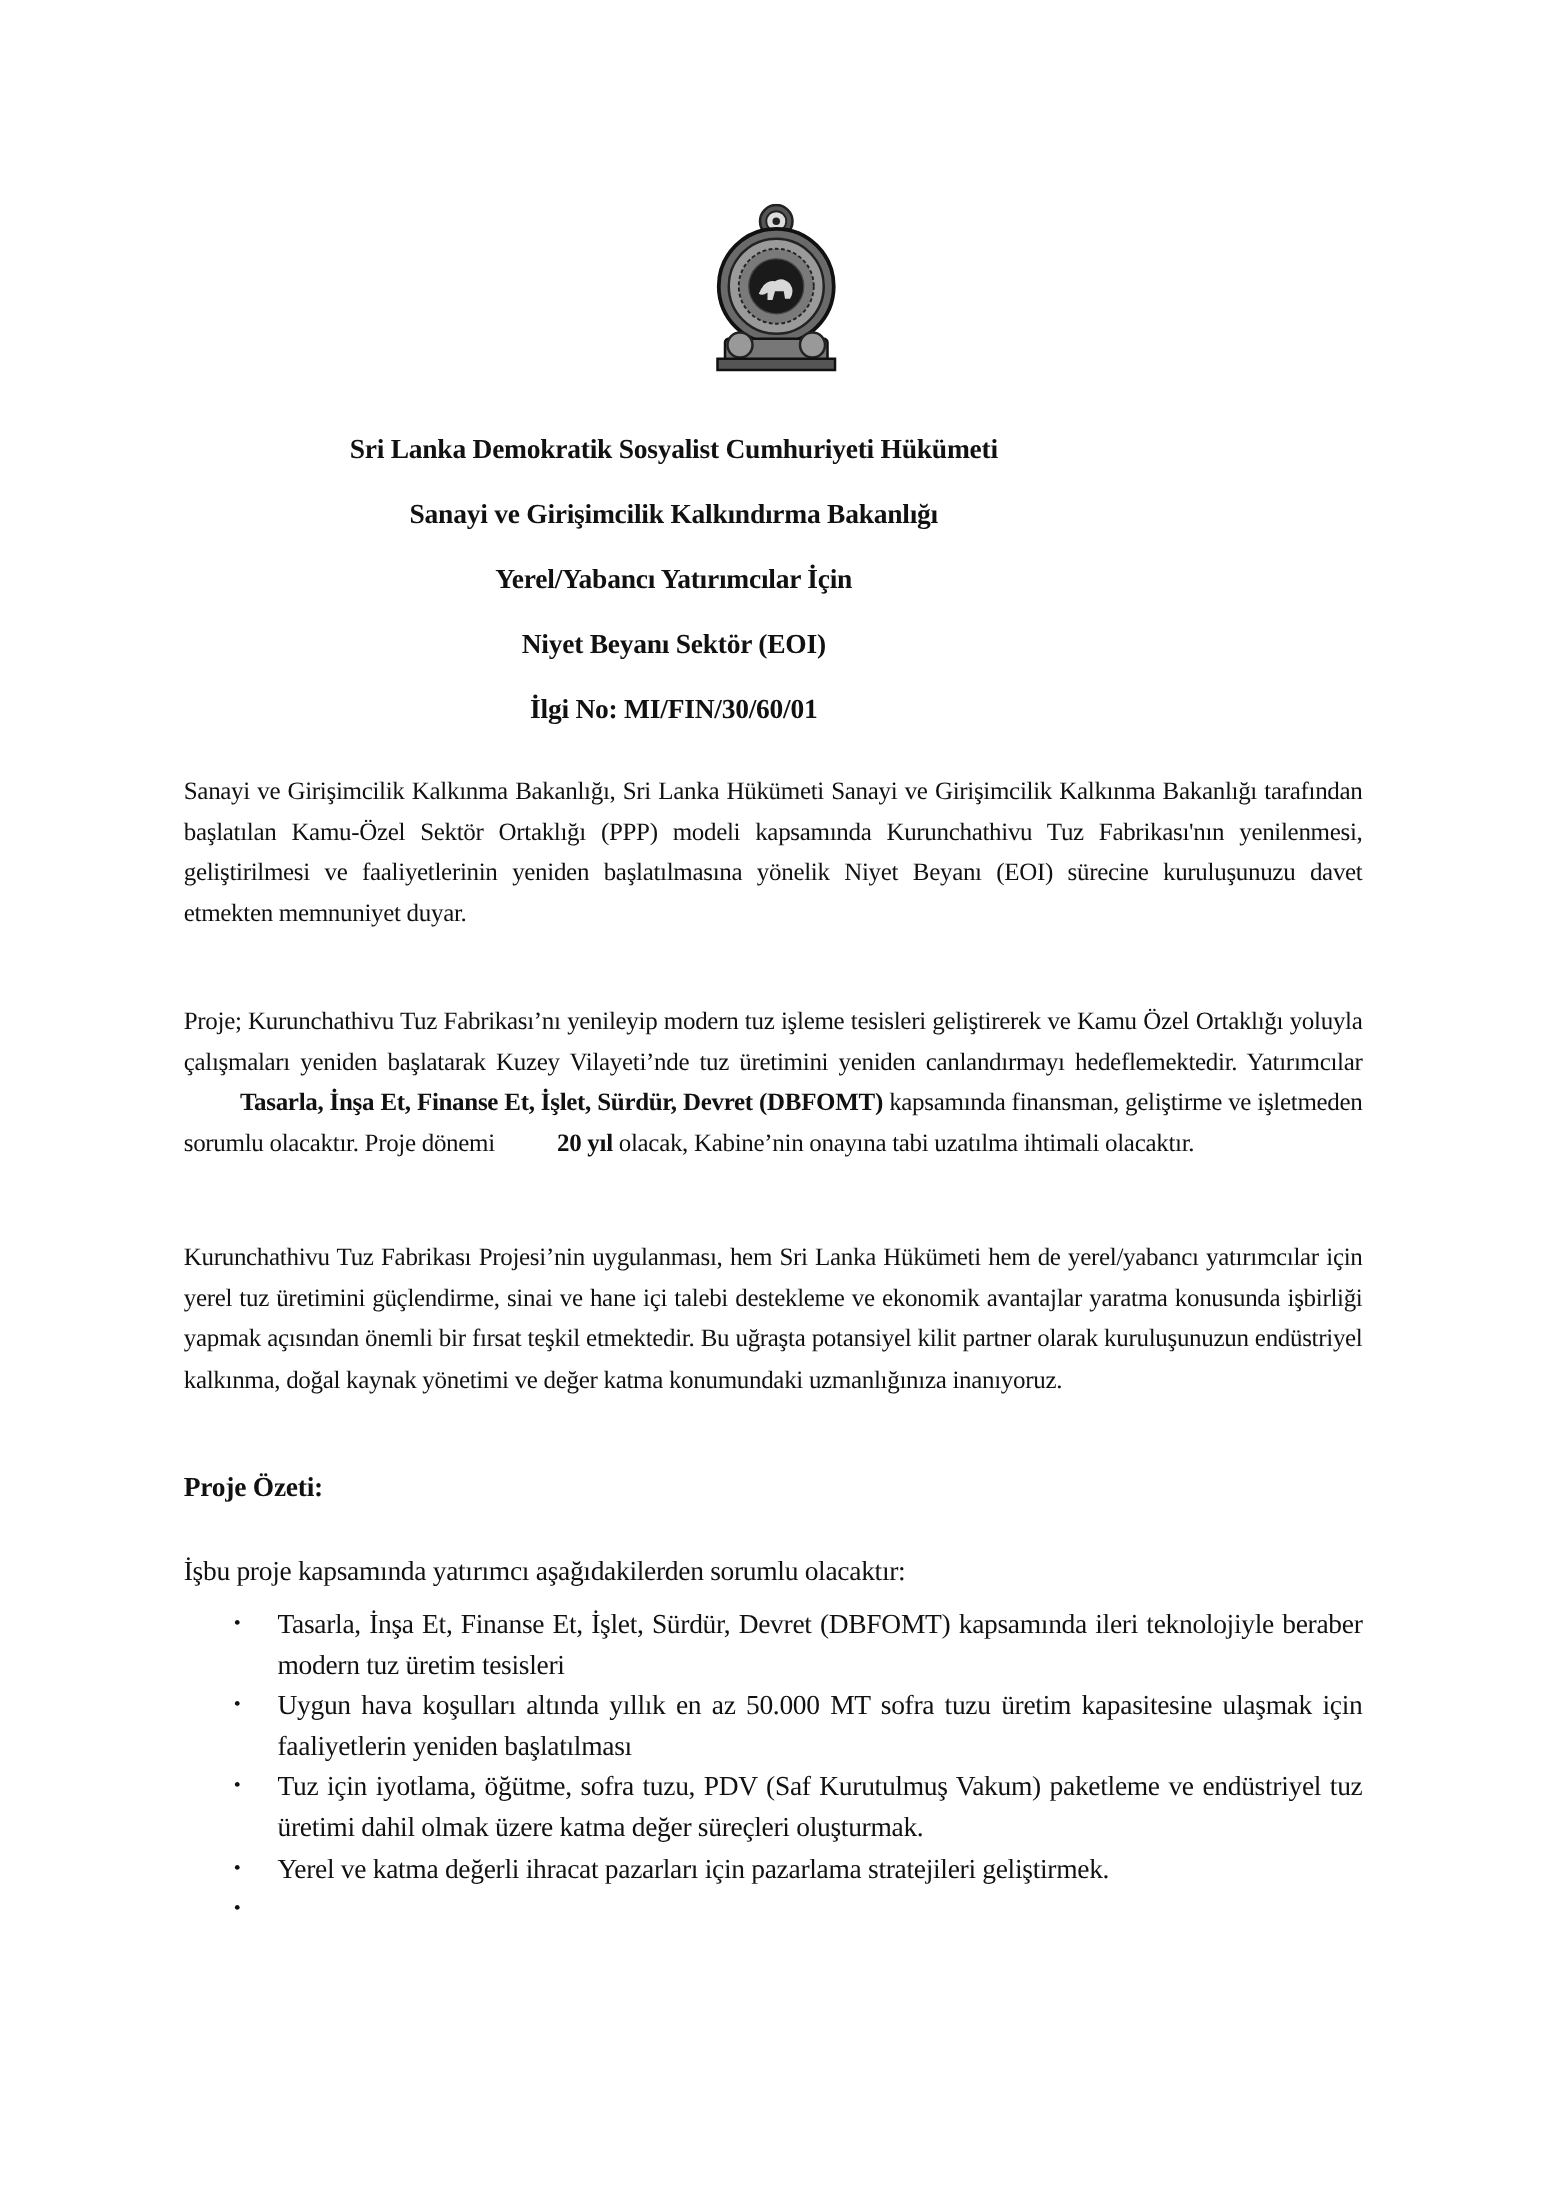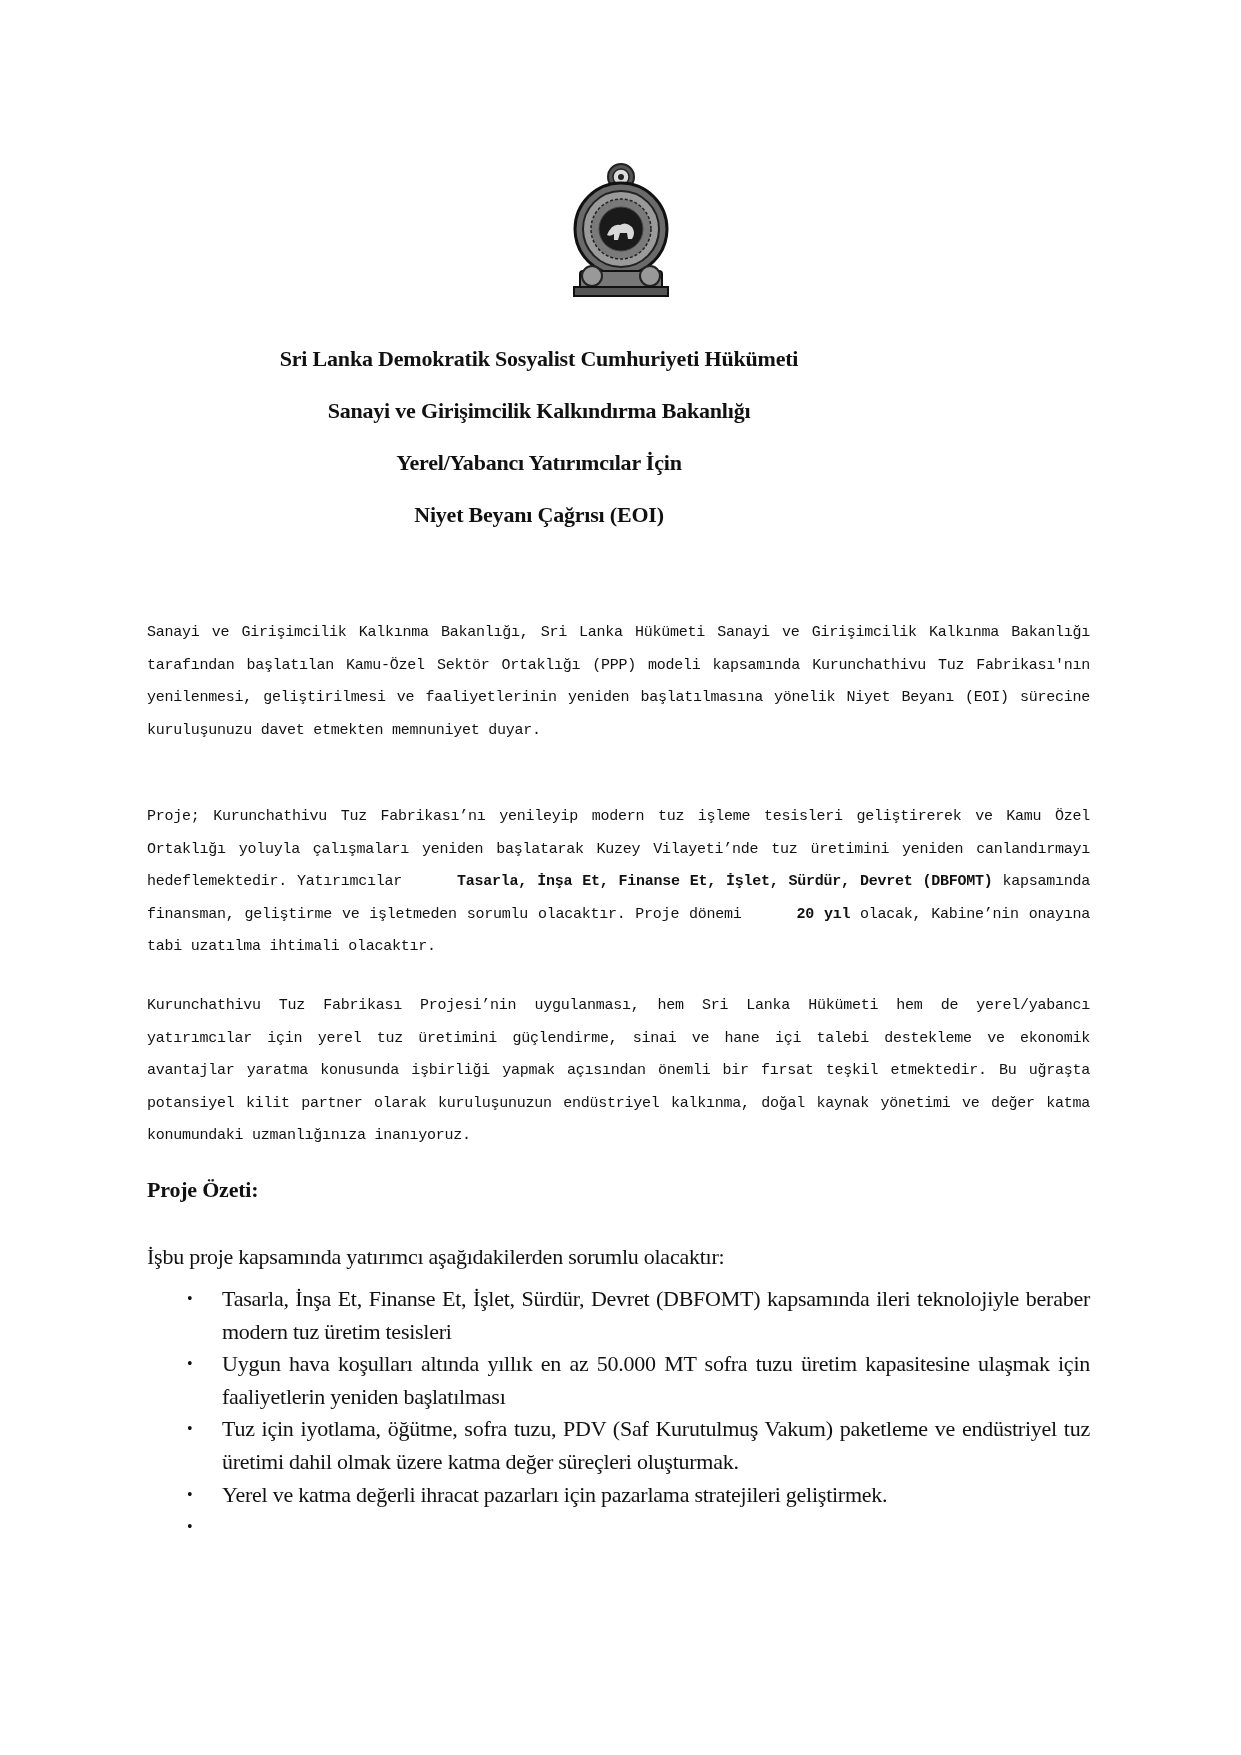--- a/index.html
+++ b/index.html
@@ -3,22 +3,22 @@
 <meta charset="utf-8">
 <style>
   html, body { margin: 0; padding: 0; background: #ffffff; }
   body { width: 1241px; height: 1755px; position: relative; overflow: hidden;
          font-family: "Liberation Serif", "DejaVu Serif", serif; color: #111111; }
   .page { position: absolute; left: 0; top: 0; width: 1241px; height: 1755px; }
   .emblem { position: absolute; left: 562px; top: 163px; width: 118px; height: 135px; }
   .titles { position: absolute; left: 0; top: 346px; width: 1078px; text-align: center; }
   .title-line { font-weight: bold; font-size: 22px; line-height: 26px; height: 26px; margin-bottom: 26px;
                 letter-spacing: -0.2px; }
-  .body { position: absolute; left: 147px; width: 943px; font-size: 15px; line-height: 32.6px;
-          text-align: justify; letter-spacing: -0.25px; font-family: Liberation Mono, monospace; }
+  .body { position: absolute; left: 147px; width: 943px; font-size: 20px; line-height: 32.6px;
+          text-align: justify; letter-spacing: -0.25px; }
   .body p { margin: 0; }
   .p1 { top: 617px; }
   .p2 { top: 801px; }
   .p3 { top: 990px; }
   .heading { position: absolute; left: 147px; top: 1177px; font-size: 22px; font-weight: bold; letter-spacing: -0.2px; }
   .intro { position: absolute; left: 147px; top: 1228px; font-size: 22px; letter-spacing: -0.25px; margin-top: 16px; }
   .list { position: absolute; left: 147px; top: 1283px; width: 943px; font-size: 22px; line-height: 32.6px; letter-spacing: -0.25px; }
   .li { position: relative; padding-left: 75px; text-align: justify; margin-bottom: 0; }
   .li .bullet { position: absolute; left: 40px; top: 0; font-size: 16px; }
   b { font-weight: bold; margin-left: 45px; }
@@ -46,21 +46,22 @@
       <circle cx="30" cy="113" r="10" fill="#999" stroke="#222" stroke-width="2"></circle>
       <circle cx="88" cy="113" r="10" fill="#999" stroke="#222" stroke-width="2"></circle>
       <rect x="12" y="124" width="94" height="9" fill="#555" stroke="#111" stroke-width="2"></rect>
     </svg>
   </div>
 
   <div class="titles">
     <div class="title-line">Sri Lanka Demokratik Sosyalist Cumhuriyeti Hükümeti</div>
     <div class="title-line">Sanayi ve Girişimcilik Kalkındırma Bakanlığı</div>
     <div class="title-line">Yerel/Yabancı Yatırımcılar İçin</div>
-    <div class="title-line">Niyet Beyanı Çağrısı (EOI)</div>
+    <div class="title-line">Niyet Beyanı Sektör (EOI)</div>
+    <div class="title-line">İlgi No: MI/FIN/30/60/01</div>
   </div>
 
   <div class="body p1">
     <p>Sanayi ve Girişimcilik Kalkınma Bakanlığı, Sri Lanka Hükümeti Sanayi ve Girişimcilik Kalkınma Bakanlığı tarafından başlatılan Kamu-Özel Sektör Ortaklığı (PPP) modeli kapsamında Kurunchathivu Tuz Fabrikası'nın yenilenmesi, geliştirilmesi ve faaliyetlerinin yeniden başlatılmasına yönelik Niyet Beyanı (EOI) sürecine kuruluşunuzu davet etmekten memnuniyet duyar.</p>
   </div>
 
   <div class="body p2">
     <p><span>Proje; Kurunchathivu Tuz Fabrikası’nı yenileyip modern tuz işleme tesisleri geliştirerek ve Kamu Özel Ortaklığı yoluyla çalışmaları yeniden başlatarak Kuzey Vilayeti’nde tuz üretimini yeniden canlandırmayı hedeflemektedir. Yatırımcılar </span><b>Tasarla, İnşa Et, Finanse Et, İşlet, Sürdür, Devret (DBFOMT)</b><span> kapsamında finansman, geliştirme ve işletmeden sorumlu olacaktır. Proje dönemi </span><b>20 yıl</b><span> olacak, Kabine’nin onayına tabi uzatılma ihtimali olacaktır.</span></p>
   </div>
 

